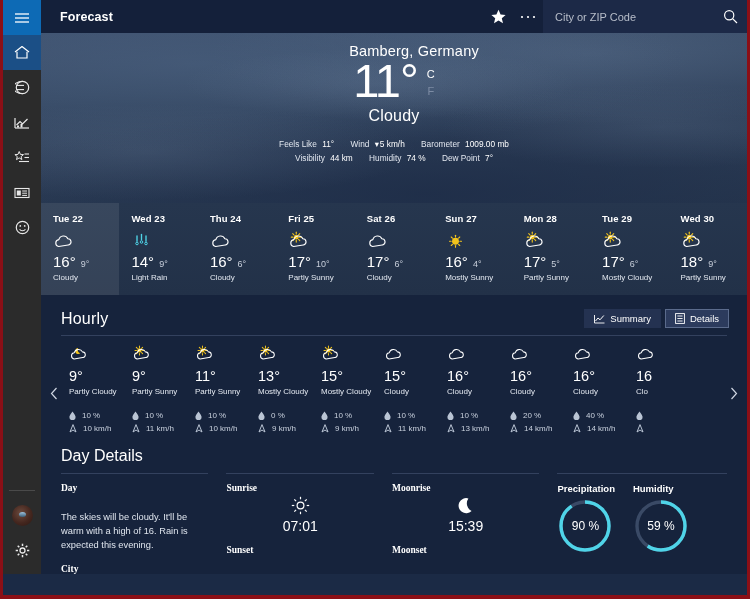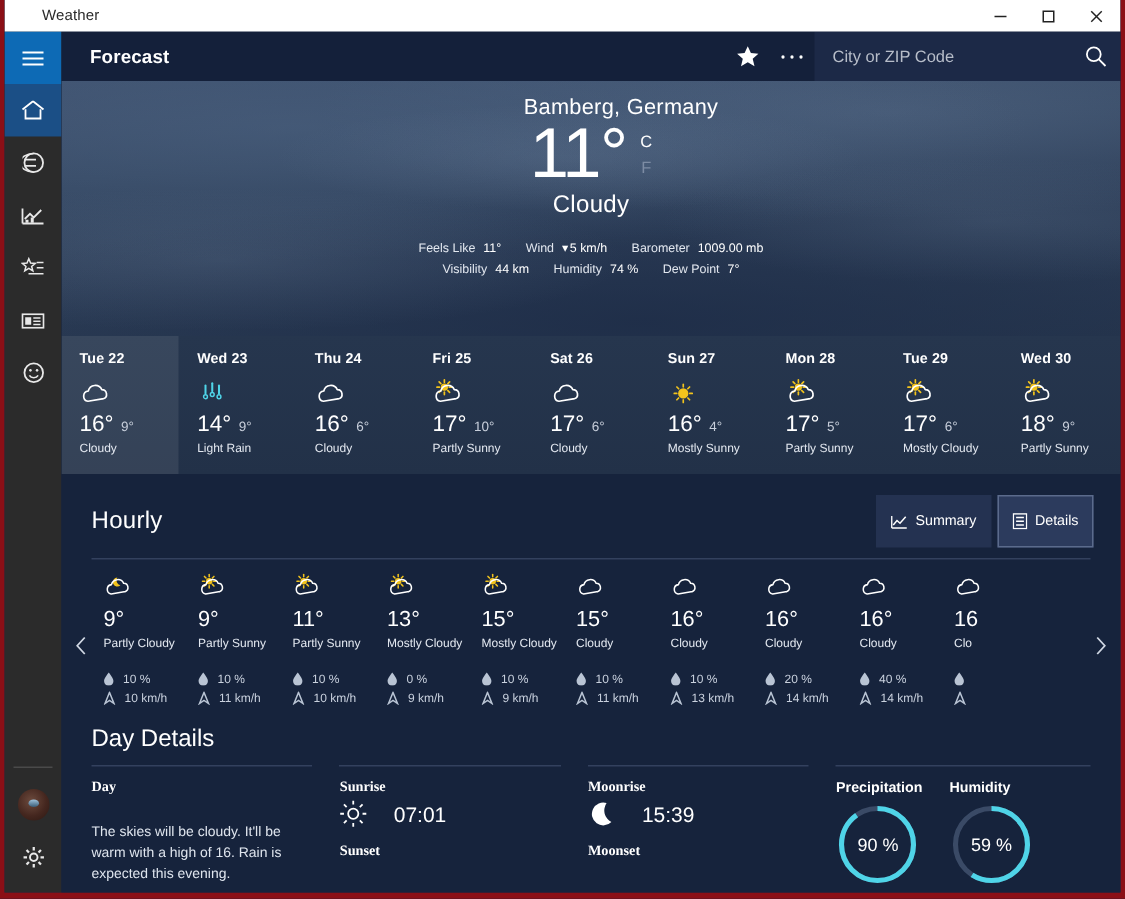--- a/index.html
+++ b/index.html
@@ -150,21 +150,21 @@
 
   
   .content { background: #16233c; position: relative; }
 
   .sec-head {
     display: flex; align-items: center; padding: 14px 18px 0 20px;
   }
   .sec-title { color: #fff; font-size: 16px; font-weight: 300; letter-spacing: .2px; }
   .seg { margin-left: auto; display: flex; gap: 4px; }
   .seg-btn {
-    display: flex; align-items: center; gap: 5px; height: 35px;
+    display: flex; align-items: center; gap: 5px; height: 19px;
     padding: 0 9px; background: #243251; color: #fff; font-size: 9.5px;
     cursor: pointer; border: 1px solid transparent;
   }
   .seg-btn.active { background: #2c3b5d; border-color: #5b6b8c; }
 
   .rule { height: 1px; background: #33415e; margin: 7px 20px 0; }
 
   
   .hourly-wrap { position: relative; padding: 0 20px; }
   .hscroll {
@@ -192,59 +192,38 @@
   .harrow.right { right: 4px; }
 
   
   .dd-title { color: #fff; font-size: 16px; font-weight: 300; padding: 12px 0 0 20px; }
   .dd-grid { display: flex; padding: 0 20px; gap: 0; }
   .dd-col { flex: 1; padding-right: 18px; }
   .dd-col .dd-rule { height: 1px; background: #33415e; margin: 8px 0 9px; }
   .dd-h { color: #fff; font-size: 9.5px; font-weight: 600; font-family: Liberation Serif, serif; }
   .dd-p { color: #dfe5ee; font-size: 9.3px; line-height: 1.5; margin-top: 18px; }
   .dd-sub { margin-top: 11px; }
-  .dd-time { display: flex; align-items: center; gap: 17px; margin-top: 3px; }
+  .dd-time { display: flex; align-items: center; gap: 3px; margin-top: 3px; flex-direction: column; }
   .dd-time .t { color: #fff; font-size: 14px; font-weight: 300; }
 
   .rings { display: flex; gap: 18px; margin-top: 2px; }
   .ring-item { text-align: left; }
   .ring-label { color: #fff; font-size: 9.5px; font-weight: 600; margin-bottom: 4px; }
   .ring { position: relative; width: 56px; height: 56px; }
   .ring .val {
     position: absolute; inset: 0; display: flex; align-items: center;
     justify-content: center; color: #fff; font-size: 12px; font-weight: 300;
   }
   svg { display: block; }
 </style>
 </head>
 <body>
 
 <div id="app">
 
-  <div class="titlebar">
-    <span class="app-title">Weather</span>
-    <div class="wincontrols">
-      <div>
-        <svg width="10" height="10" viewBox="0 0 10 10">
-            <line x1="1" y1="5" x2="9" y2="5" stroke="#222" stroke-width="1"></line>
-          </svg>
-      </div>
-      <div>
-        <svg width="10" height="10" viewBox="0 0 10 10">
-            <rect x="1.5" y="1.5" width="7" height="7" fill="none" stroke="#222" stroke-width="1"></rect>
-          </svg>
-      </div>
-      <div class="close">
-        <svg width="10" height="10" viewBox="0 0 10 10">
-            <line x1="1.5" y1="1.5" x2="8.5" y2="8.5" stroke="#222" stroke-width="1"></line>
-            <line x1="8.5" y1="1.5" x2="1.5" y2="8.5" stroke="#222" stroke-width="1"></line>
-          </svg>
-      </div>
-    </div>
-  </div>
 
   <div class="body">
 
     <div class="sidebar">
       <div class="navbtn hamburger">
         <svg width="16" height="12" viewBox="0 0 16 12">
           <line x1="1" y1="2" x2="15" y2="2" stroke="#fff" stroke-width="1.3"></line>
           <line x1="1" y1="6" x2="15" y2="6" stroke="#fff" stroke-width="1.3"></line>
           <line x1="1" y1="10" x2="15" y2="10" stroke="#fff" stroke-width="1.3"></line>
         </svg>

